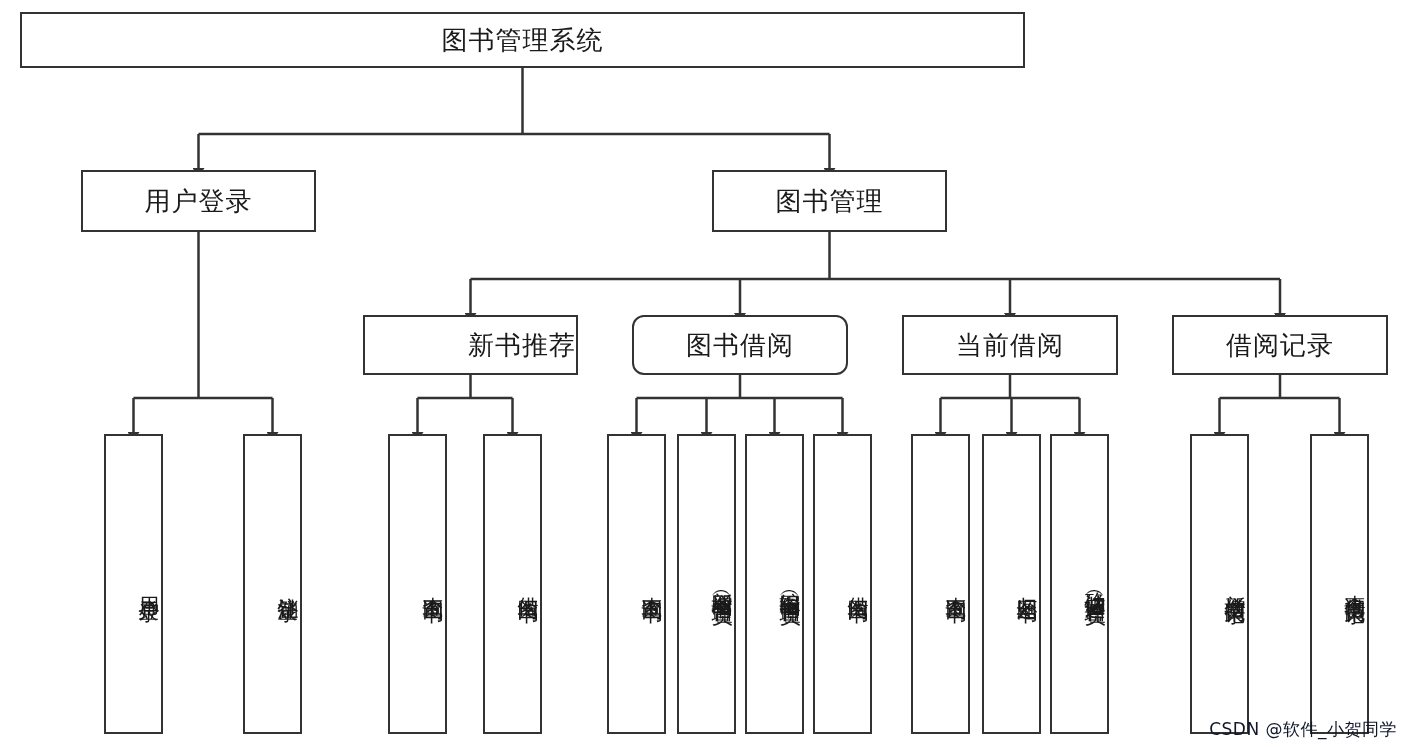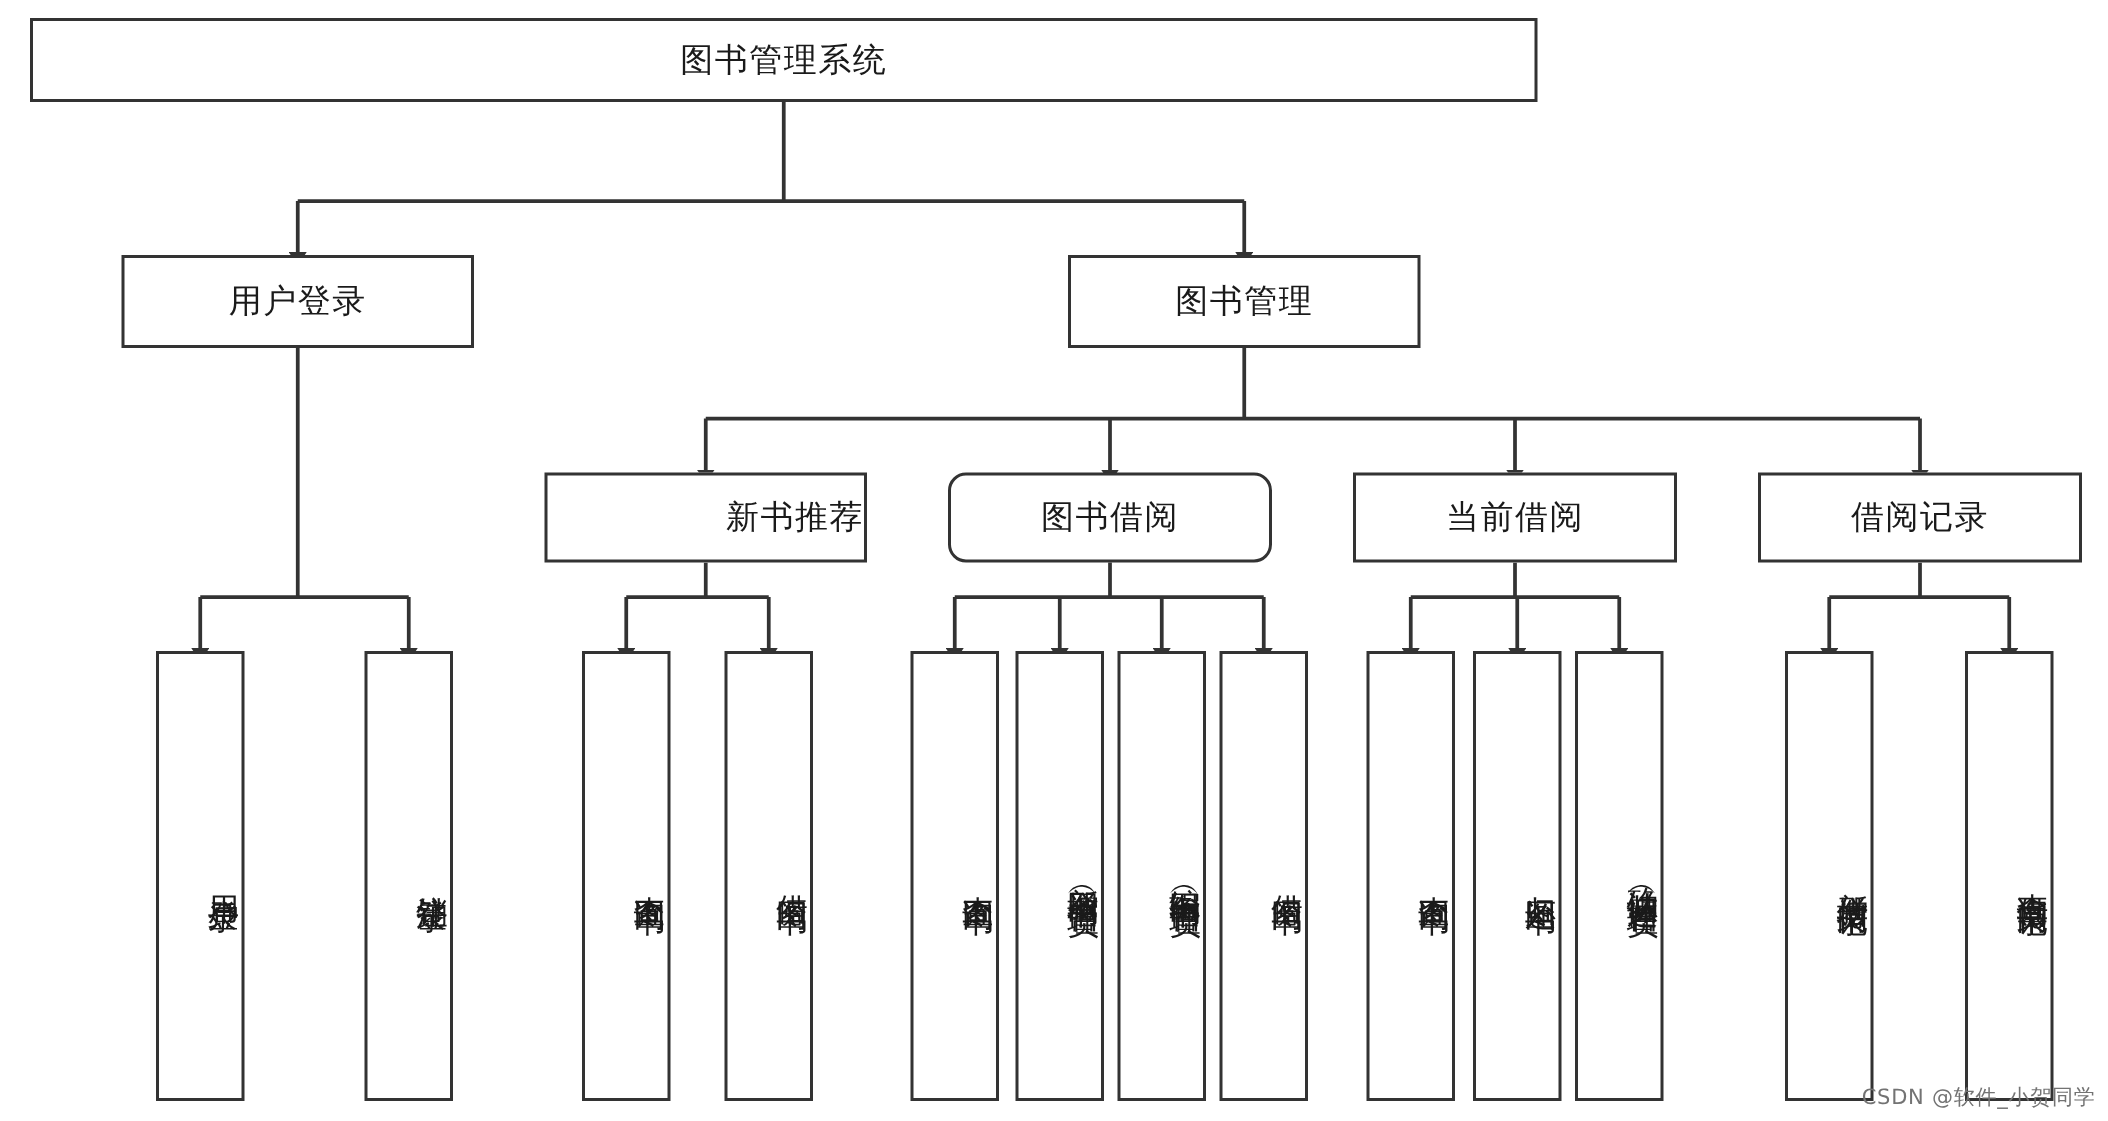--- a/index.html
+++ b/index.html
@@ -29,21 +29,21 @@
     position: absolute;
     box-sizing: border-box;
     background: #ffffff;
     border: 2px solid #333333;
     display: flex;
     align-items: center;
     justify-content: center;
     color: #1a1a1a;
   }
   .node.horiz {
-    font-size: 22px;
+    font-size: 26px;
     letter-spacing: 1px;
   }
   .node.vert {
     writing-mode: vertical-rl;
     text-orientation: upright;
     font-size: 21px;
     line-height: 1.15;
     letter-spacing: 2px;
     padding-top: 6px;
     padding-bottom: 6px;
@@ -56,22 +56,22 @@
   }
   .node.vert .label {
     writing-mode: vertical-rl;
     text-orientation: upright;
     max-height: 100%;
   }
   #watermark {
     position: absolute;
     right: 8px;
     bottom: 6px;
-    font-size: 14px;
-    color: #737373;
+    font-size: 17px;
+    color: #0f172a;
     letter-spacing: 0.5px;
     white-space: nowrap;
     text-align: center;
   }
 </style>
 </head>
 <body>
 
 <div id="canvas">
   <svg id="edges" viewBox="0 0 1405 747">

